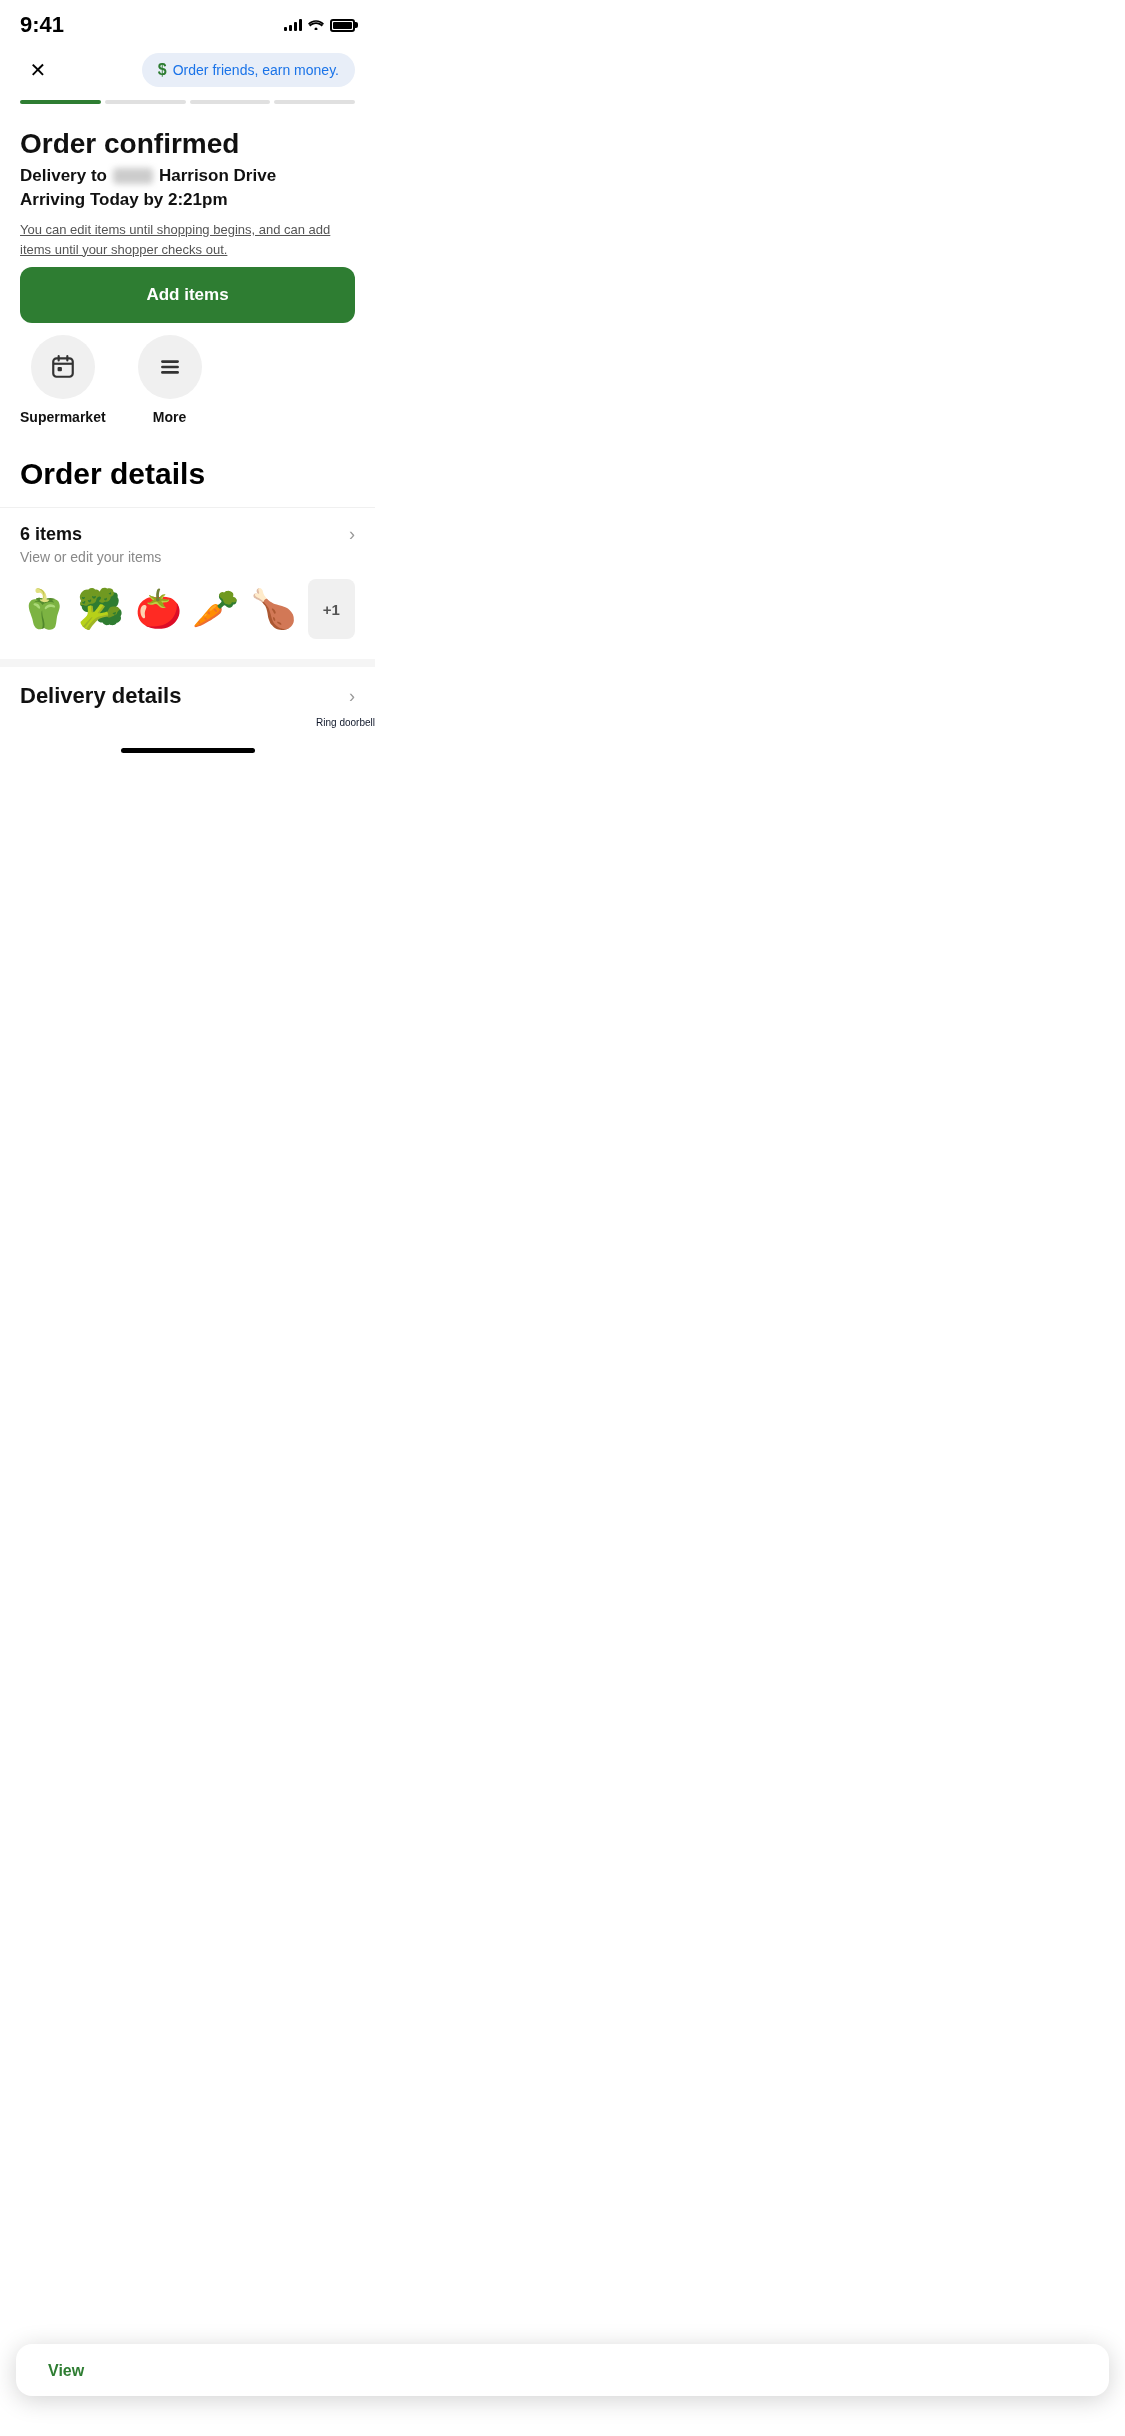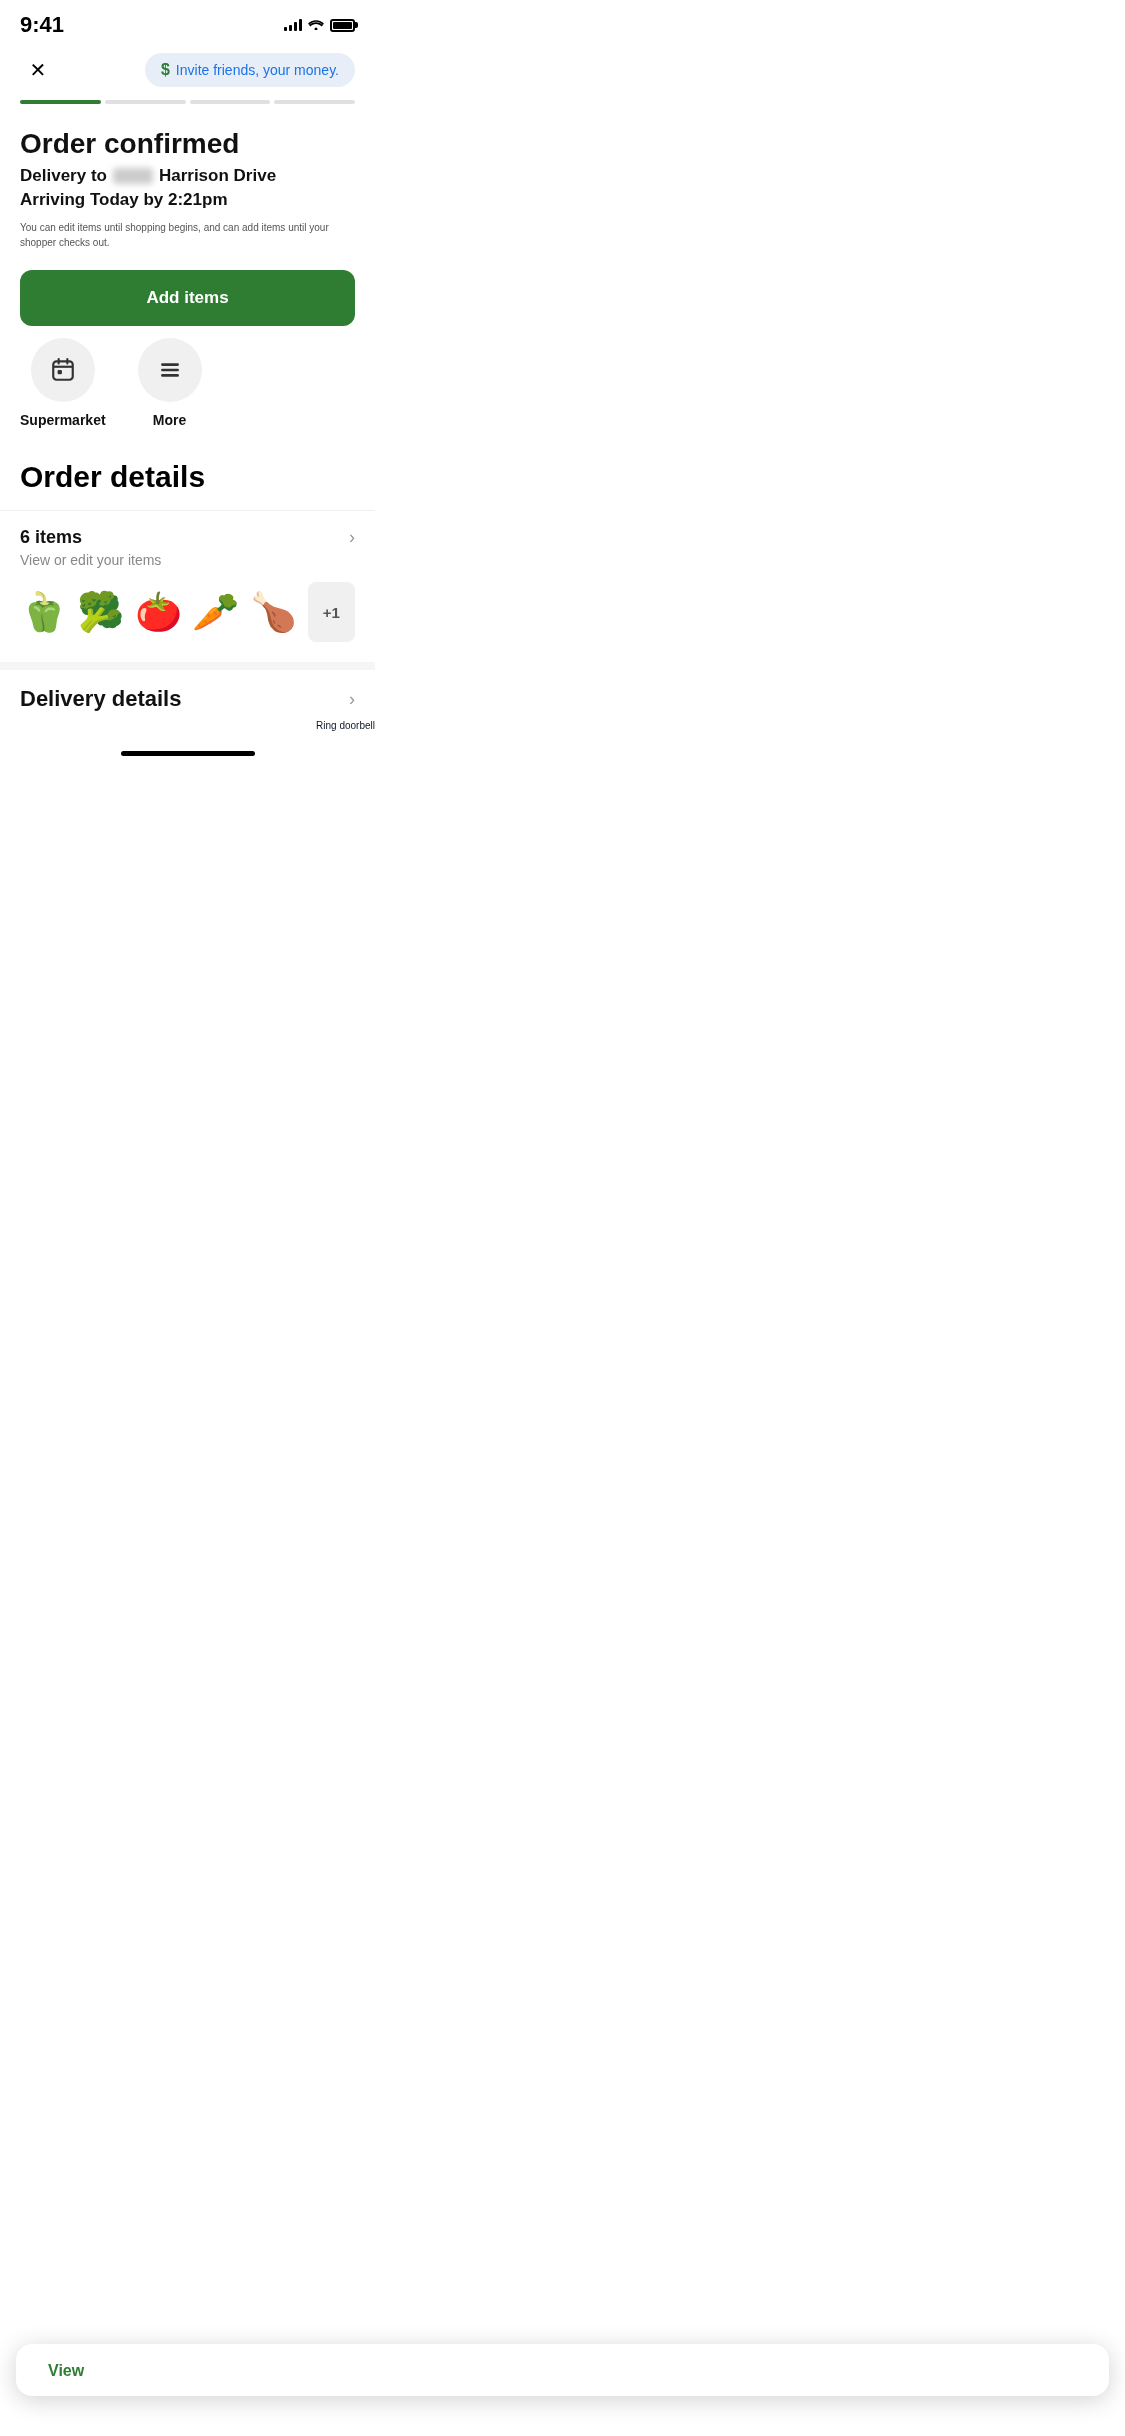--- a/index.html
+++ b/index.html
@@ -152,24 +152,25 @@
       border-radius: 4px;
       filter: blur(3px);
     }
     .arriving-line {
       font-size: 17px;
       font-weight: 700;
       color: #111;
       margin-bottom: 10px;
     }
     .edit-note {
-      font-size: 10px;
+      font-size: 13px;
       color: #555;
       line-height: 1.5;
-      margin-bottom: 20px;
+      margin-bottom: 8px;
+      text-decoration: underline;
     }
 
     
     .add-items-btn {
       width: 100%;
       background: #2e7d32;
       color: #fff;
       border: none;
       border-radius: 12px;
       padding: 18px;
@@ -378,21 +379,21 @@
     </div>
   </div>
 </div>
 
 <div class="header">
   <div class="close-btn">
     <span class="close-x">✕</span>
   </div>
   <div class="invite-btn">
     <span class="invite-dollar">$</span>
-    <span class="invite-text">Invite friends, your money.</span>
+    <span class="invite-text">Order friends, earn money.</span>
   </div>
 </div>
 
 <div class="progress-bar-container">
   <div class="progress-segment" style="background:#2e7d32"></div>
   <div class="progress-segment" style="background:#e0e0e0"></div>
   <div class="progress-segment" style="background:#e0e0e0"></div>
   <div class="progress-segment" style="background:#e0e0e0"></div>
 </div>
 

